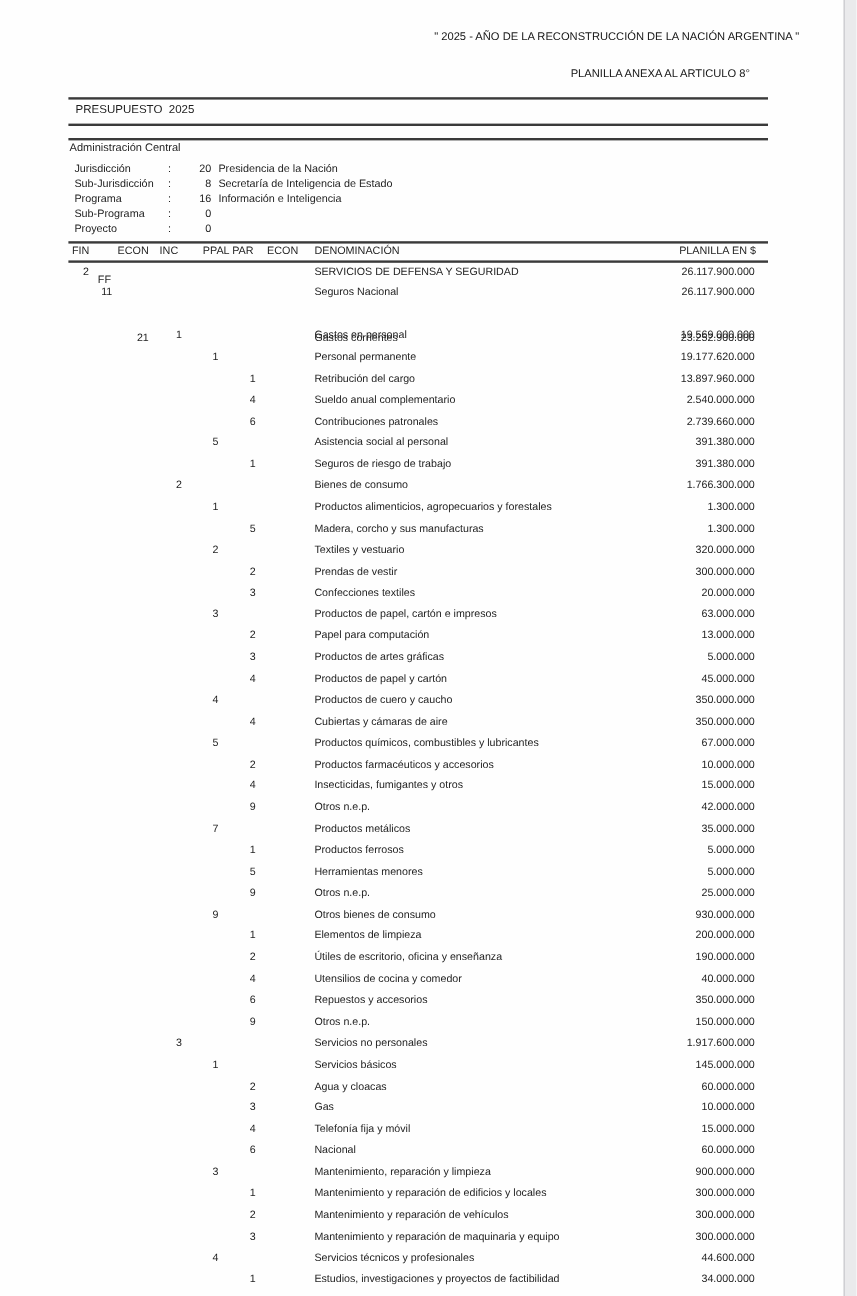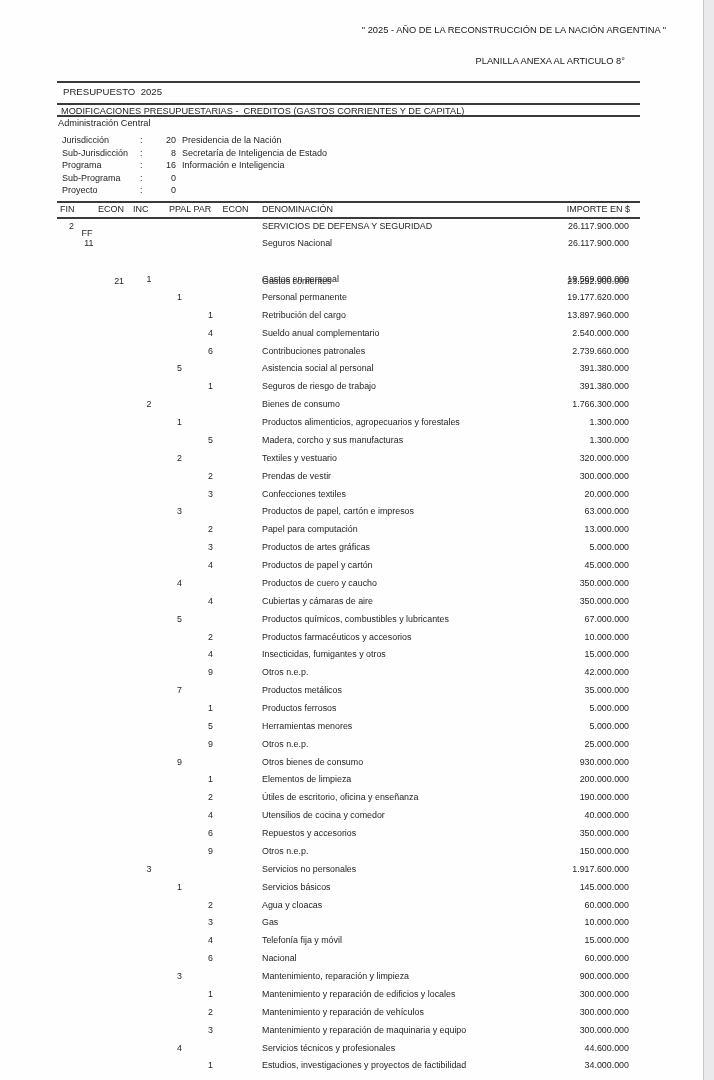--- a/index.html
+++ b/index.html
@@ -46,21 +46,20 @@
 
 <div class="page">
   <div class="page-edge"></div>
 
   <div class="txt motto">" 2025 - AÑO DE LA RECONSTRUCCIÓN DE LA NACIÓN ARGENTINA "</div>
   <div class="txt annex">PLANILLA ANEXA AL ARTICULO 8°</div>
 
   <div class="rule r1"></div>
   <div class="txt band-presupuesto">PRESUPUESTO  2025</div>
   <div class="rule r2"></div>
-  <div class="txt band-modif">MODIFICACIONES PRESUPUESTARIAS -  CREDITOS (GASTOS CORRIENTES Y DE CAPITAL)</div>
   <div class="rule r3"></div>
   <div class="txt band-admin">Administración Central</div>
 
   <div id="meta-block">
       <div class="meta-row" style="top: 135px;">
         <span class="meta-label">Jurisdicción</span>
         <span class="meta-sep">:</span>
         <span class="meta-code">20</span>
         <span class="meta-text">Presidencia de la Nación</span>
       </div>
@@ -94,21 +93,21 @@
   <div id="col-heads">
       <span class="colhead" style="left: 60px;">FIN</span>
       <span class="colhead" style="left: 81.5px; margin-top: 24px;">FF</span>
       <span class="colhead" style="left: 98px;">ECON</span>
       <span class="colhead" style="left: 133px;">INC</span>
       <span class="colhead" style="left: 169px;">PPAL</span>
       <span class="colhead" style="left: 193.5px;">PAR</span>
       <span class="colhead" style="left: 222.5px;">ECON</span>
       <span class="colhead" style="left: 262px;">DENOMINACIÓN</span>
     </div>
-  <div class="colhead-amount">IMPORTE EN $</div>
+  <div class="colhead-amount">PLANILLA EN $</div>
   <div class="rule r5"></div>
 
   <div id="table-body">
       <div class="trow" style="top: 220.5px;">
         <span class="tcode" style="left: 40px;">2</span>
         <span class="tname">SERVICIOS DE DEFENSA Y SEGURIDAD</span>
         <span class="tamount">26.117.900.000</span>
       </div>
       <div class="trow" style="top: 238.37px;">
         <span class="tcode" style="left: 59.5px;">11</span>

